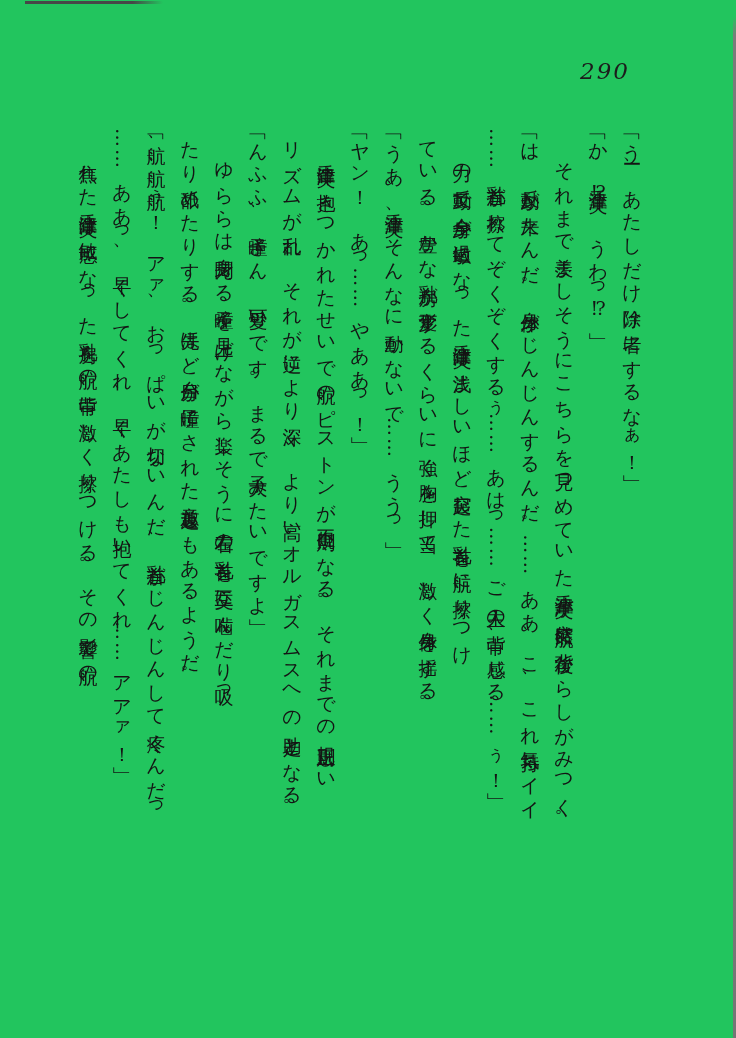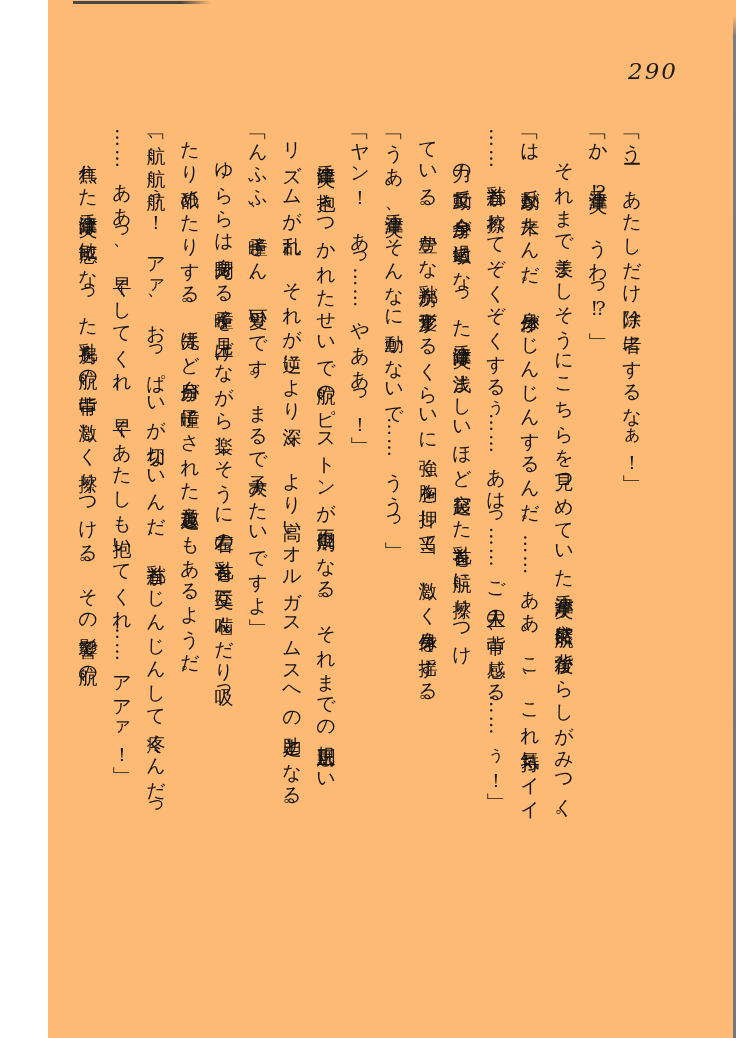--- a/index.html
+++ b/index.html
@@ -10,22 +10,21 @@
     width: 736px;
     height: 1038px;
     position: relative;
     background: #ffffff;
     overflow: hidden;
     font-family: "DejaVu Serif", "Liberation Serif", serif;
   }
   .page {
     position: absolute;
     inset: 0;
-    background: #fdba74;
-    margin-left: 48px;
+    background: #22c55e;
   }
   
   .artifact-top {
     position: absolute;
     top: 1px;
     left: 25px;
     width: 138px;
     height: 3px;
     background: linear-gradient(to right, #474747 0%, #474747 78%, rgba(71,71,71,0) 100%);
   }

